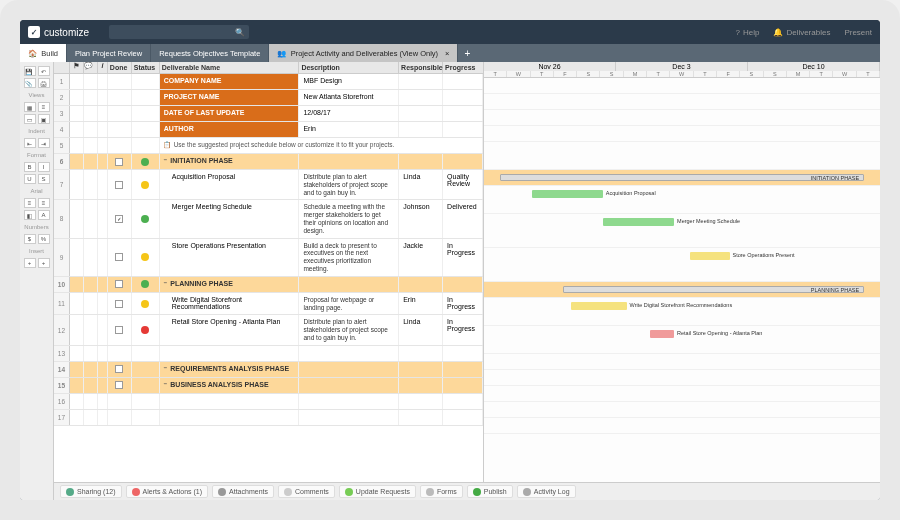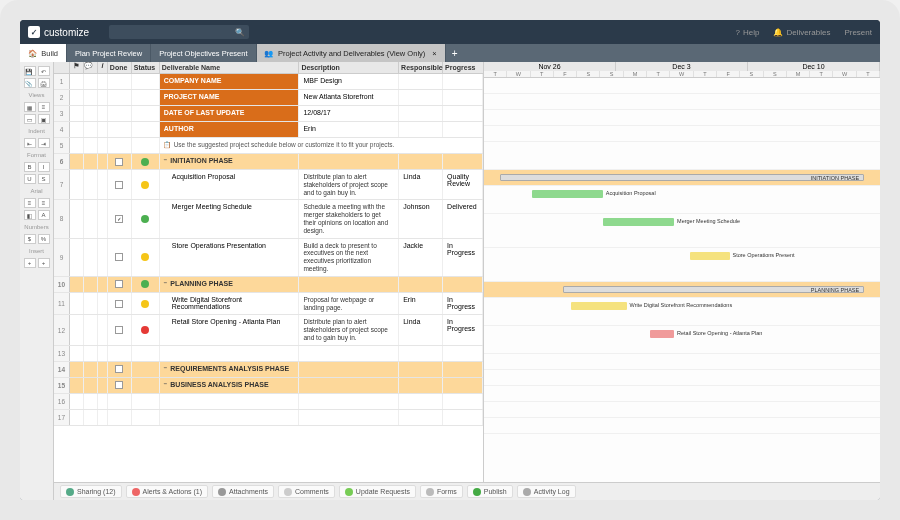--- a/index.html
+++ b/index.html
@@ -106,21 +106,21 @@
 
   <div class="tabbar">
     <div class="tab home">
       <span>🏠</span>
       <span>Build</span>
     </div>
     <div class="tab">
       <span>Plan Project Review</span>
     </div>
     <div class="tab">
-      <span>Project Objectives Present</span>
+      <span>Requests Objectives Template</span>
     </div>
     <div class="tab active">
       <span>👥</span>
       <span>Project Activity and Deliverables (View Only)</span>
       <span class="tab-close">×</span>
     </div>
     <div class="tab-add">+</div>
   </div>
 
   <div class="main">

